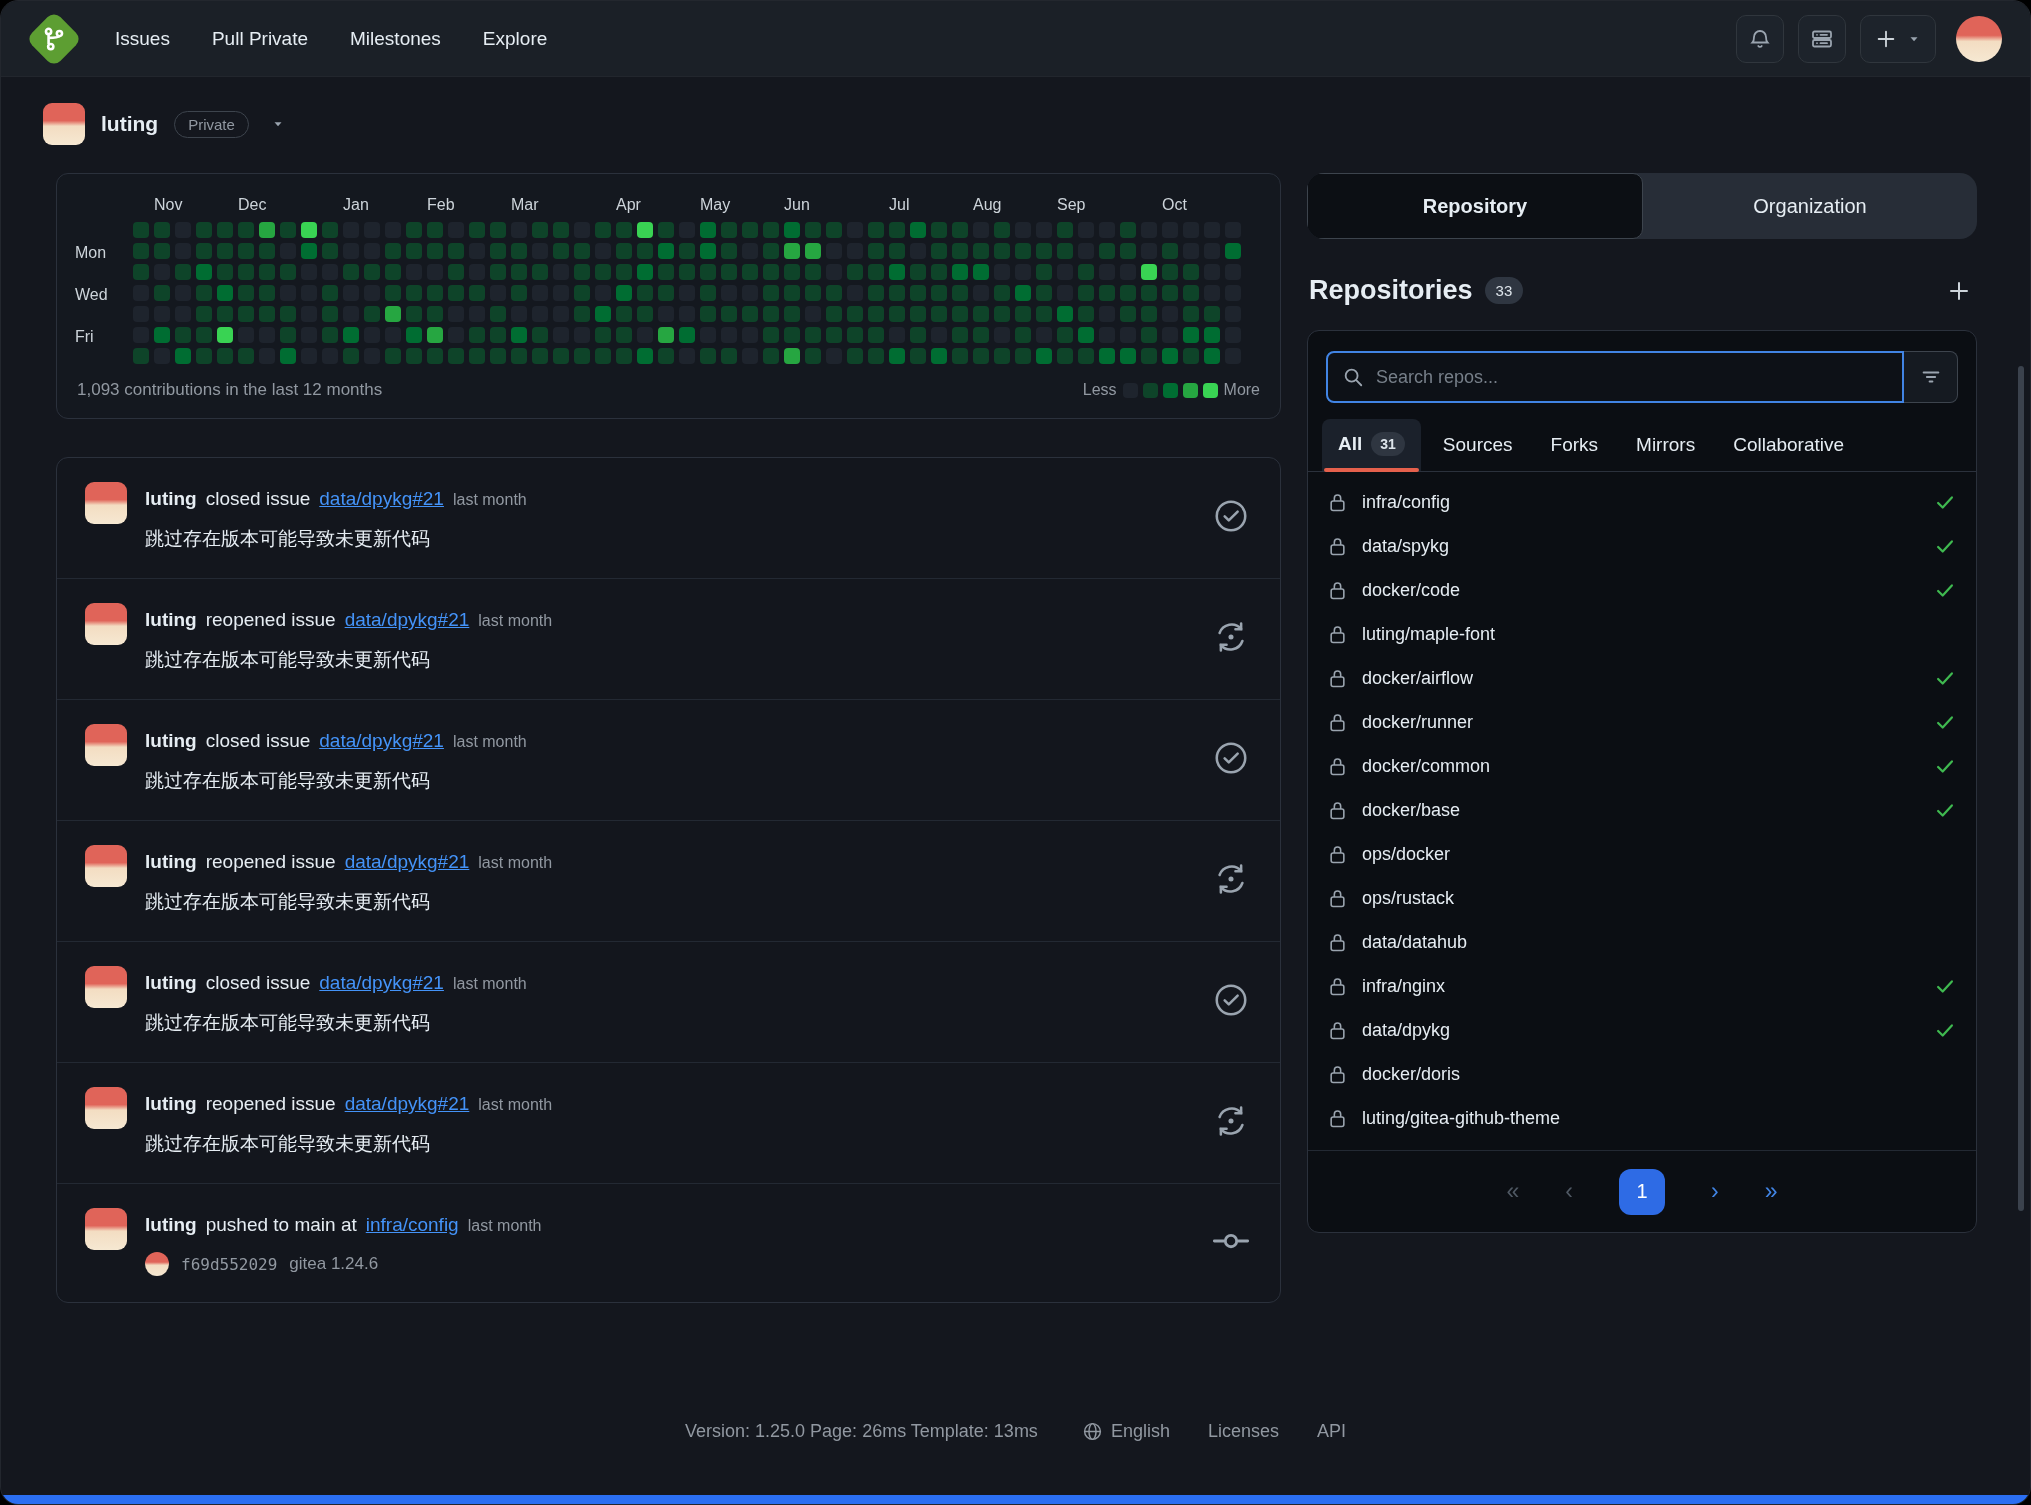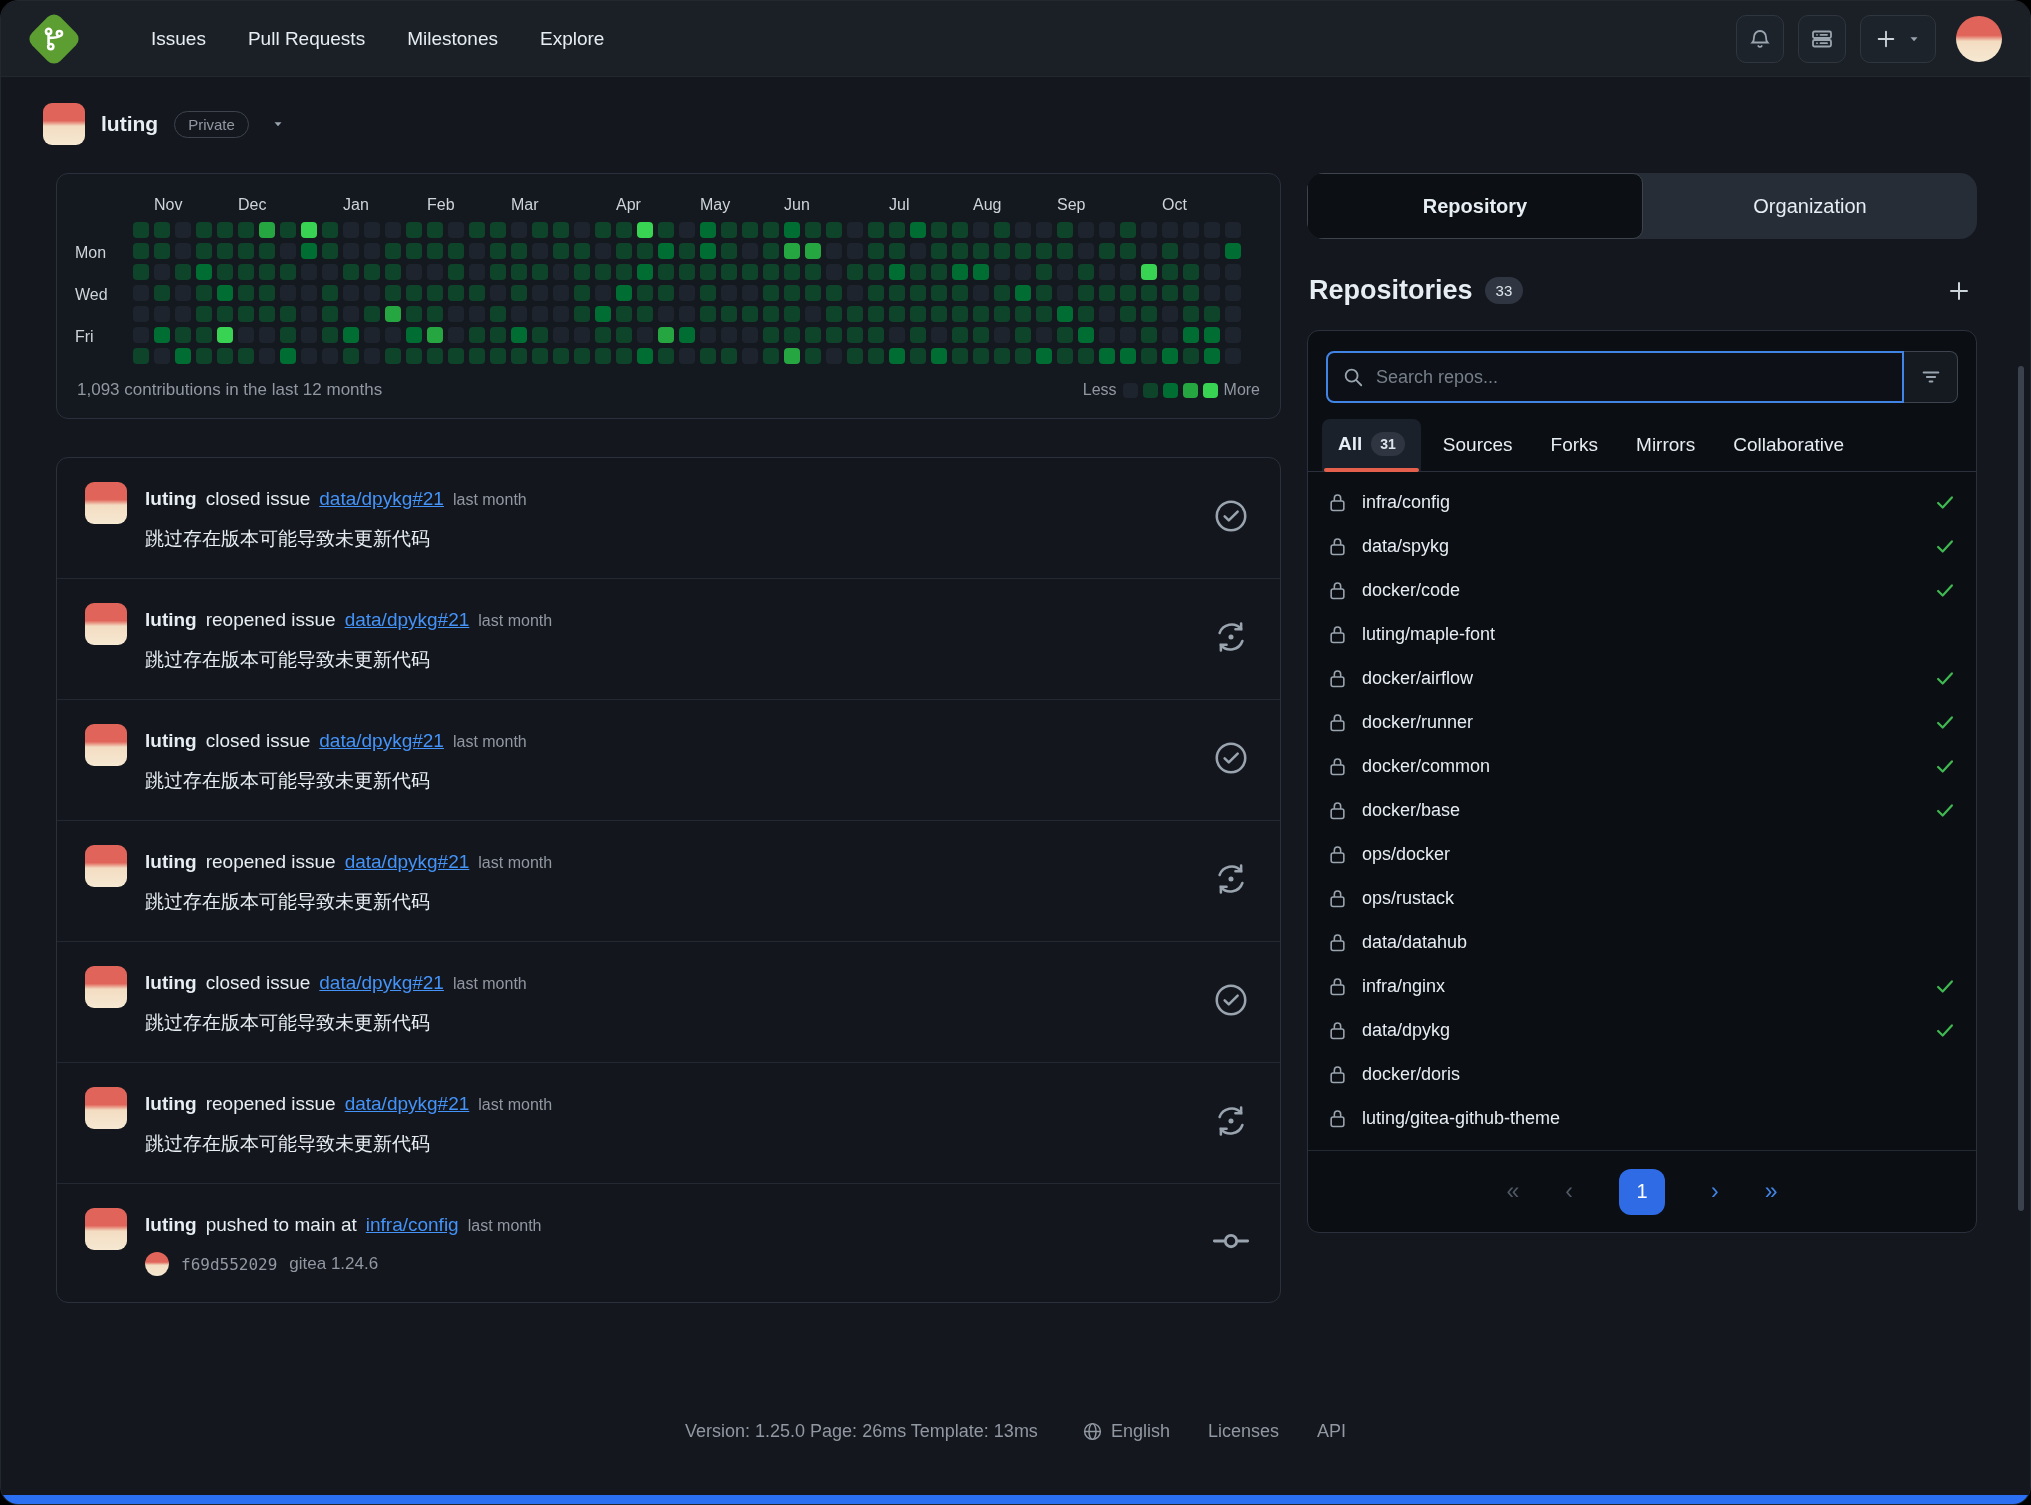--- a/index.html
+++ b/index.html
@@ -1,21 +1,21 @@
 <!DOCTYPE html>
 <html><head>
 <meta charset="utf-8">
 <style>
   * { box-sizing: border-box; margin: 0; padding: 0; }
   html,body { background:#000; }
   body { width:2031px; height:1505px; font-family:"Liberation Sans", sans-serif; color:#e6edf3; }
   .window { position:relative; width:2031px; height:1505px; background:#14171e; border-radius:18px; overflow:hidden; border:1px solid #23272e; }
 
   
-  .navbar { height:76px; background:#1b2027; display:flex; align-items:center; padding:0 28px; border-bottom:1px solid #22262d;gap:36px; }
+  .navbar { height:76px; background:#1b2027; display:flex; align-items:center; padding:0 28px; border-bottom:1px solid #22262d; }
   .logo { width:50px; height:50px; position:relative; margin-right:36px; cursor:pointer; }
   .logo .diamond { position:absolute; inset:5px; background:#5d9e32; border-radius:9px; transform:rotate(45deg); }
   .logo svg { position:absolute; inset:0; margin:auto; }
   .nav-links { display:flex; gap:42px; }
   .nav-link { font-size:19px; color:#e6edf3; cursor:pointer; }
   .nav-right { margin-left:auto; display:flex; align-items:center; gap:14px; }
   .nav-btn { height:48px; min-width:48px; border:1px solid #30363d; border-radius:10px; background:#1d232b; display:flex; align-items:center; justify-content:center; color:#9aa4af; cursor:pointer; }
   .nav-btn.wide { padding:0 14px; gap:10px; }
   .avatar { border-radius:50%; background:linear-gradient(180deg,#e06459 0%, #e06459 42%, #f3ddc2 55%, #f6e8d2 100%); }
   .avatar.nav { width:46px; height:46px; margin-left:6px; cursor:pointer; }
@@ -119,21 +119,21 @@
       <span class="diamond"></span>
       <svg width="26" height="26" viewBox="0 0 24 24" fill="none" stroke="#fff" stroke-width="2.4">
         <circle cx="7" cy="5" r="2.4"></circle>
           <circle cx="17" cy="7" r="2.4"></circle>
           <circle cx="9" cy="19" r="2.4"></circle>
         <path d="M7 7.5v9M7 11c4 0 9-.5 10-1.8"></path>
       </svg>
     </div>
     <div class="nav-links">
       <span class="nav-link">Issues</span>
-      <span class="nav-link">Pull Requests</span>
+      <span class="nav-link">Pull Private</span>
       <span class="nav-link">Milestones</span>
       <span class="nav-link">Explore</span>
     </div>
     <div class="nav-right">
       <div class="nav-btn">
         <svg width="24" height="24" viewBox="0 0 24 24" fill="none" stroke="currentColor" stroke-width="1.8" stroke-linecap="round">
           <path d="M18 10a6 6 0 1 0-12 0c0 4-1.5 5.5-1.5 5.5h15S18 14 18 10"></path>
             <path d="M10.3 19a2 2 0 0 0 3.4 0"></path>
         </svg>
       </div>

